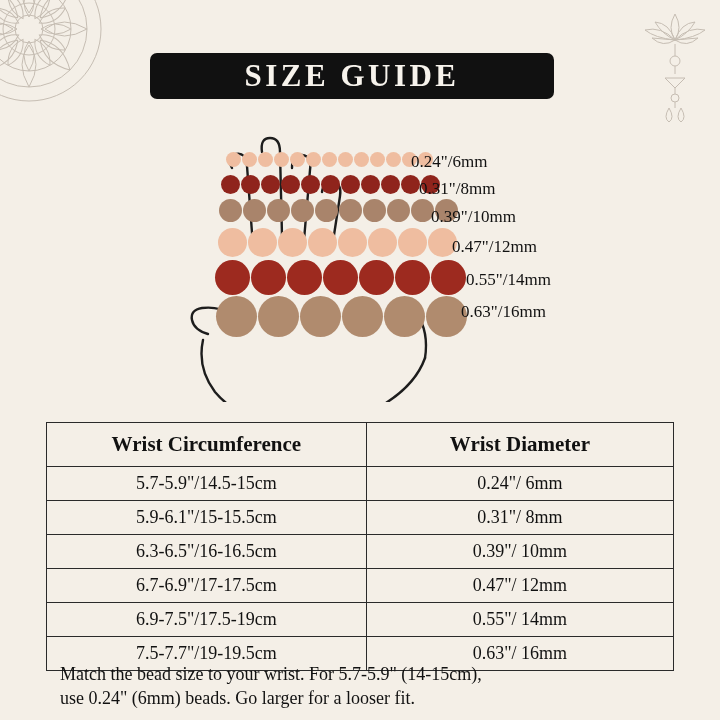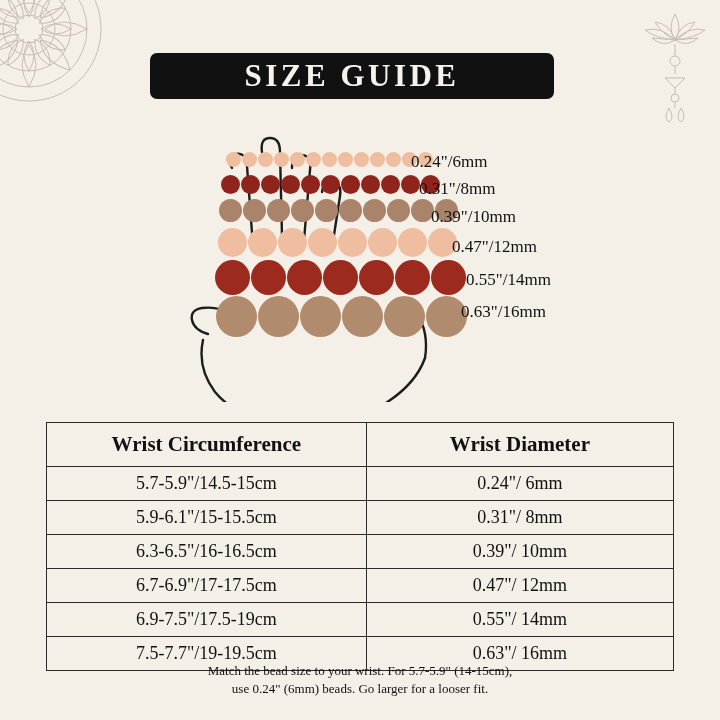--- a/index.html
+++ b/index.html
@@ -96,23 +96,22 @@
     font-size: 18px;
     padding: 6px 4px;
   }
 
   
   .footer-note {
     position: absolute;
     top: 662px;
     left: 0;
     width: 720px;
-    text-align: center;
-    font-family: "Liberation Serif", serif;
-    font-size: 13px;
+    font-family: "Liberation Serif", serif;
+    font-size: 18px;
     line-height: 1.35;
     color: #111;
     padding: 0 60px;
   }
 </style>
 </head>
 <body>
 
 <div class="mandala mandala-tl">
   <svg width="150" height="150" viewBox="0 0 150 150">

